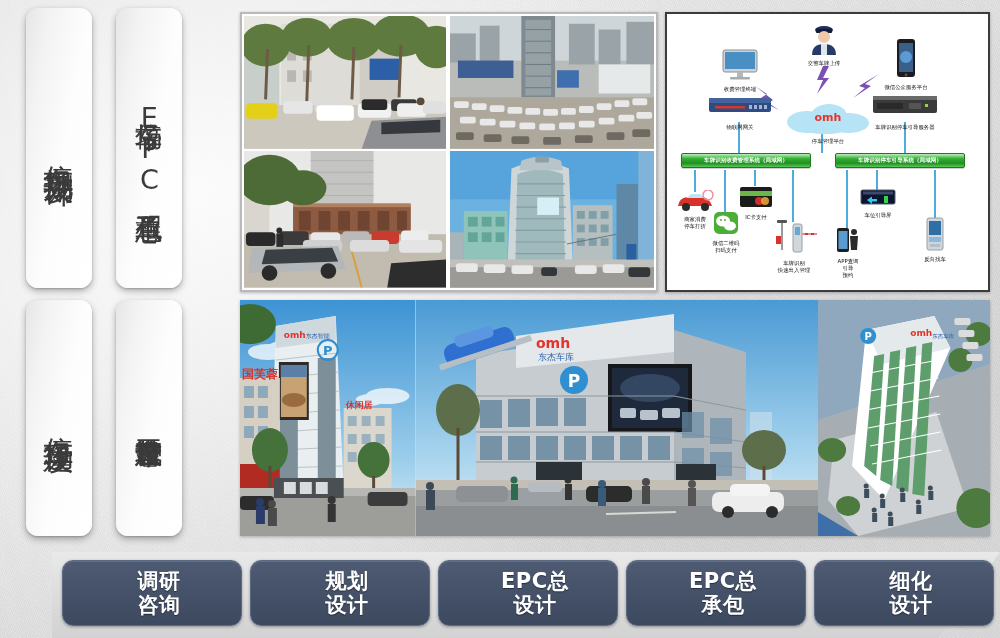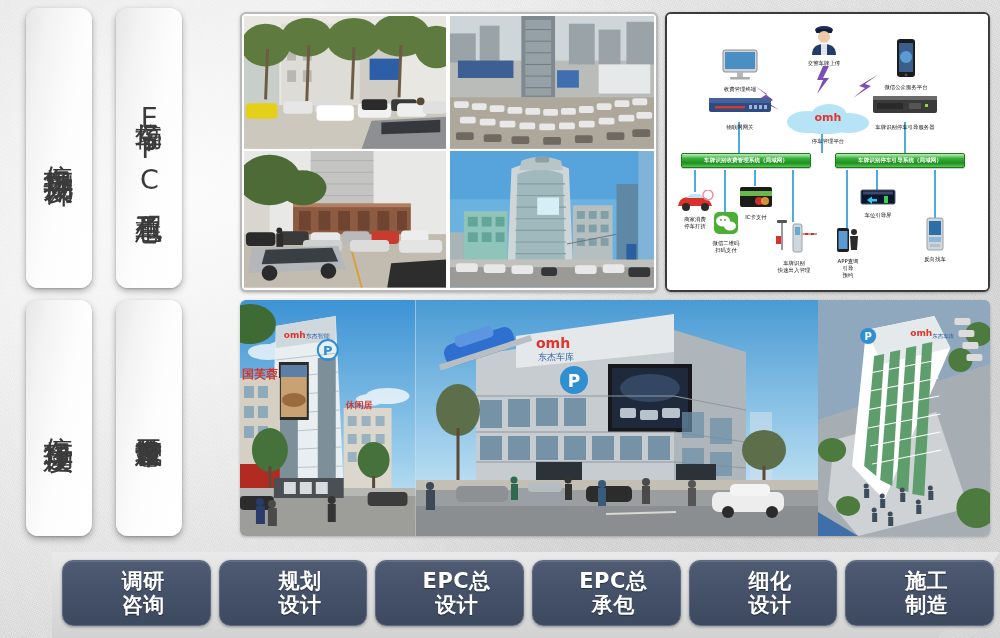--- a/index.html
+++ b/index.html
@@ -42,21 +42,21 @@
     white-space: nowrap;
   }
   .nav-card.dense .vtext { font-size: 27px; letter-spacing: 0px; line-height: 1.1; }
 
   #nav-card-0 { left: 26px;  top: 8px;   width: 66px; height: 280px; }
   #nav-card-1 { left: 116px; top: 8px;   width: 66px; height: 280px; }
   #nav-card-2 { left: 26px;  top: 300px; width: 66px; height: 236px; }
   #nav-card-3 { left: 116px; top: 300px; width: 66px; height: 236px; }
 
   
-  .panel { position: absolute; overflow: hidden; border-radius: 6px; }
+  .panel { position: absolute; overflow: hidden; }
 
   
   #photo-panel {
     left: 240px; top: 12px; width: 418px; height: 280px;
     border: 2px solid #b9b9b9;
     background: #ffffff;
     padding: 2px;
     box-shadow: 0 1px 3px rgba(0,0,0,0.25);
   }
   .collage { position: relative; width: 100%; height: 100%; }
@@ -899,19 +899,15 @@
       <span class="l2">设计</span>
     </div>
     <div class="proc-btn">
       <span class="l1">EPC总</span>
       <span class="l2">承包</span>
     </div>
     <div class="proc-btn">
       <span class="l1">细化</span>
       <span class="l2">设计</span>
     </div>
-    <div class="proc-btn">
-      <span class="l1">施工</span>
-      <span class="l2">制造</span>
-    </div>
   </div>
 
 </div>
 
 </body></html>

